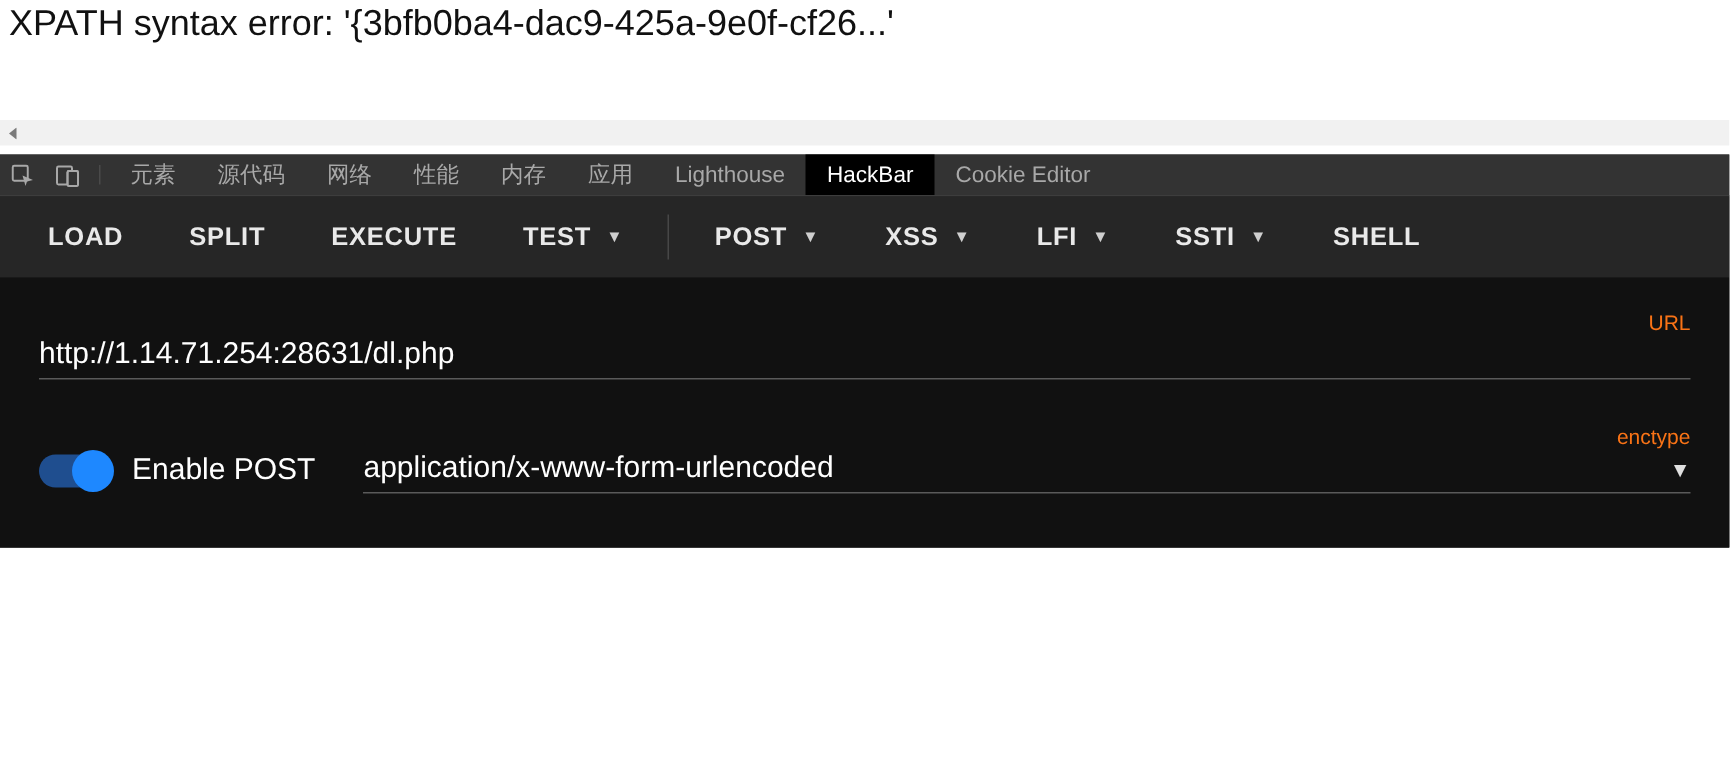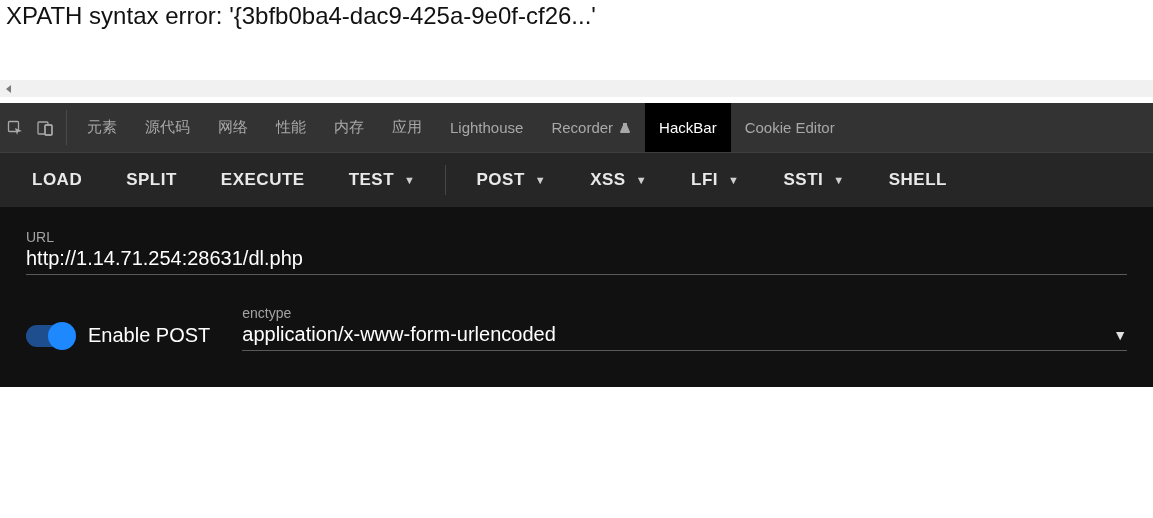--- a/index.html
+++ b/index.html
@@ -35,21 +35,21 @@
     background: #fff;
   }
 
   .devtools {
     background: #333333;
     color: #ccc;
     width: 100%;
   }
 
   .dt-tabs {
-    height: 50px;
+    height: 28px;
     background: #333333;
     display: flex;
     align-items: stretch;
     font-size: 15px;
     color: #a8a8a8;
     border-bottom: 1px solid #3d3d3d;
   }
   .dt-tool-icon {
     width: 30px;
     display: flex;
@@ -112,22 +112,23 @@
   }
 
   .hb-body {
     background: #111111;
     padding: 22px 26px 10px 26px;
   }
 
   .field-url { margin-bottom: 30px; }
   .fld-label {
     font-size: 14px;
-    color: #a3a3a3;
+    color: #f97316;
     margin-bottom: 2px;
+    text-align: right;
   }
   .fld-input {
     font-size: 20px;
     color: #ffffff;
     border-bottom: 1px solid #5a5a5a;
     padding-bottom: 4px;
     min-height: 26px;
     white-space: nowrap;
     overflow: hidden;
   }
@@ -242,28 +243,20 @@
       </div>
     <div class="dt-tab">
         <span>内存</span>
       </div>
     <div class="dt-tab">
         <span>应用</span>
       </div>
     <div class="dt-tab">
         <span>Lighthouse</span>
       </div>
-    <div class="dt-tab">
-      <span>Recorder</span>
-      <span class="rec-icon">
-        <svg width="12" height="12" viewBox="0 0 12 12" fill="#a8a8a8">
-            <path d="M4 1h4v2l3 7a1 1 0 0 1-1 1H2a1 1 0 0 1-1-1l3-7V1z"></path>
-          </svg>
-      </span>
-    </div>
     <div class="dt-tab active">
         <span>HackBar</span>
       </div>
     <div class="dt-tab">
         <span>Cookie Editor</span>
       </div>
   </div>
 
   <div class="hackbar">
 

